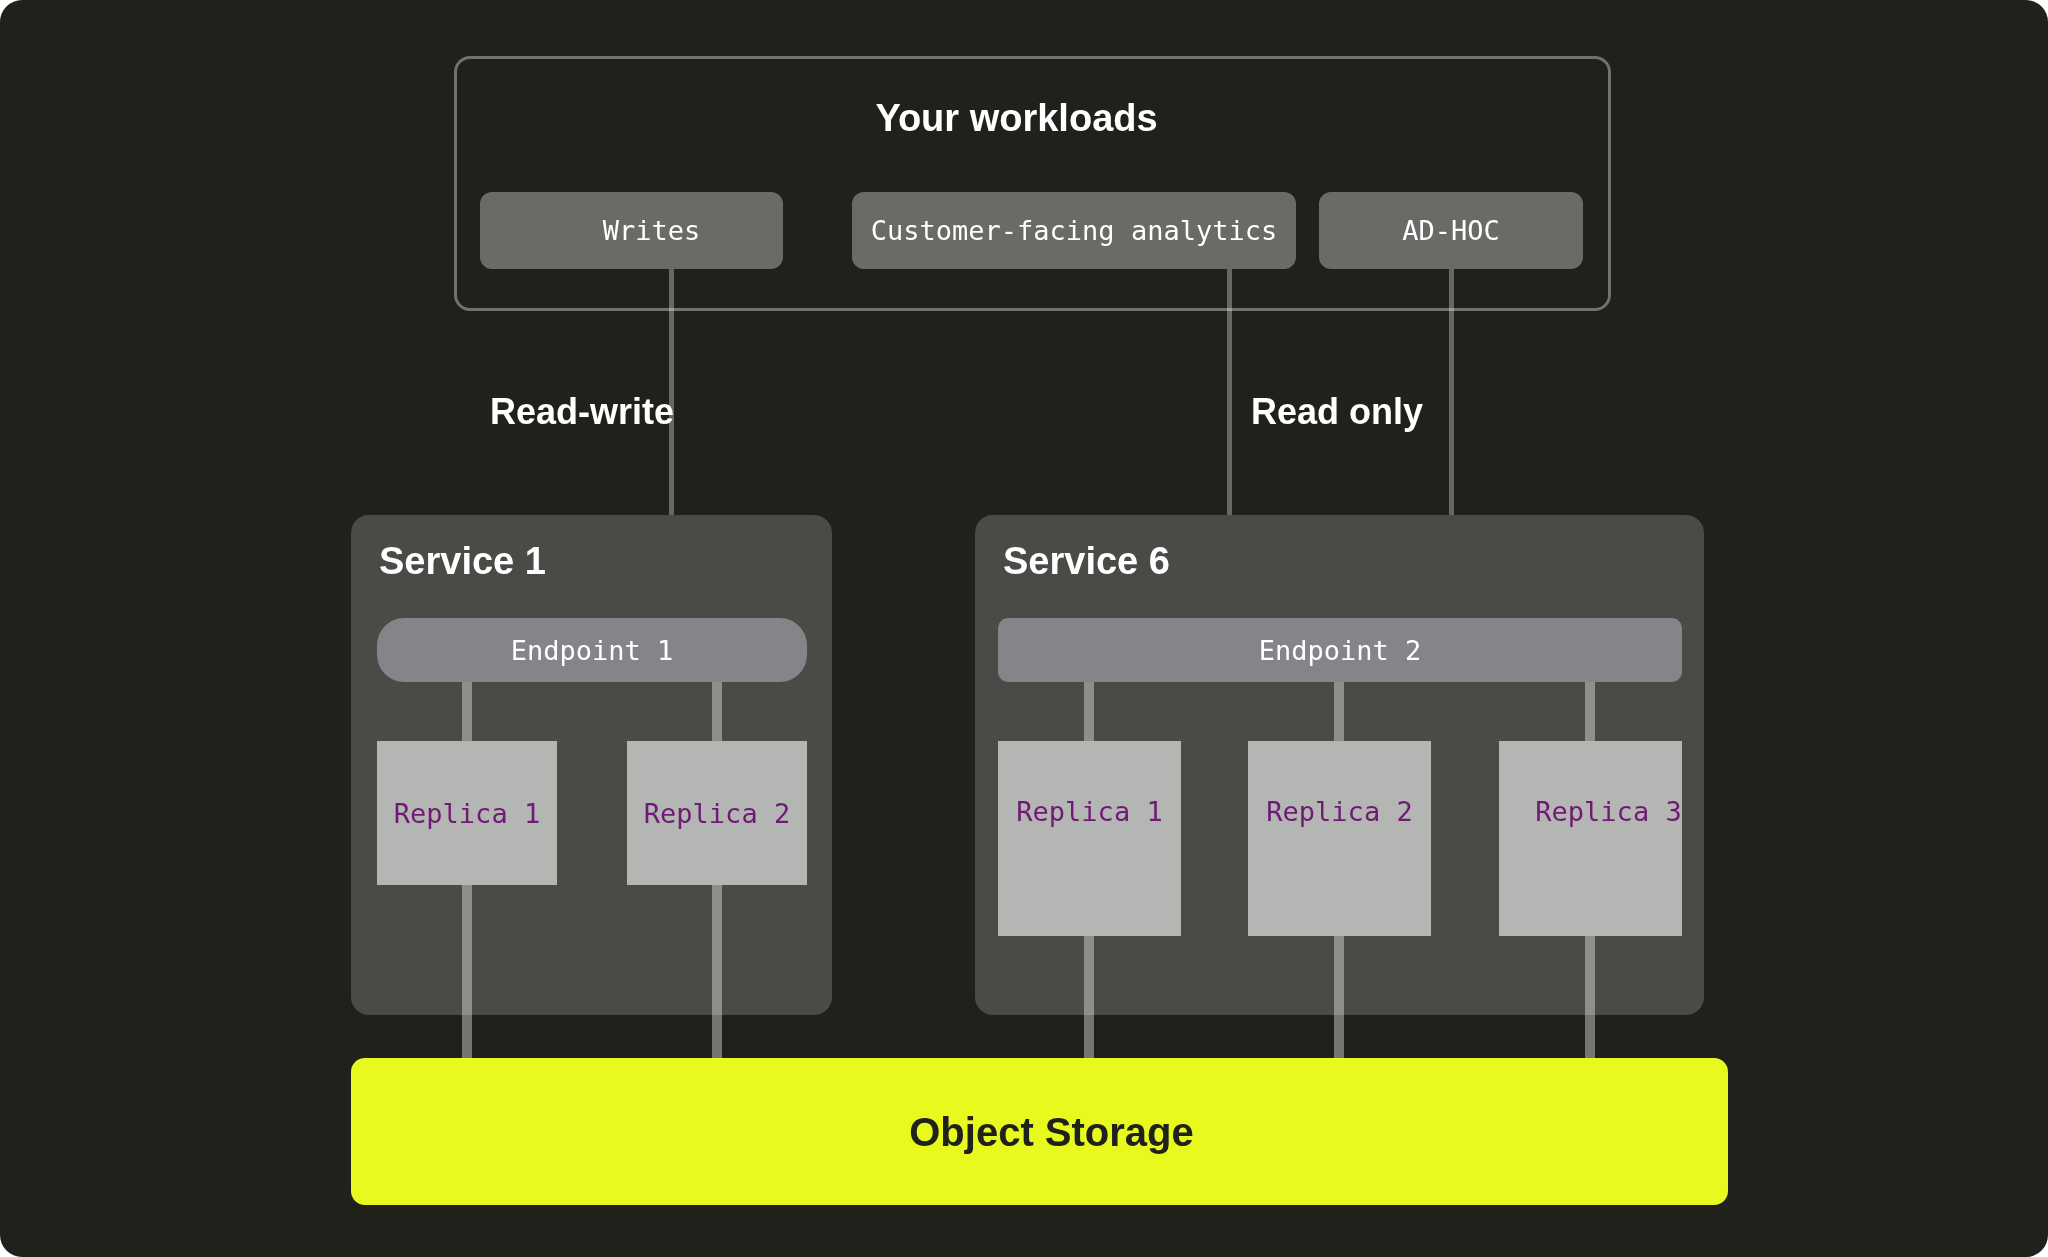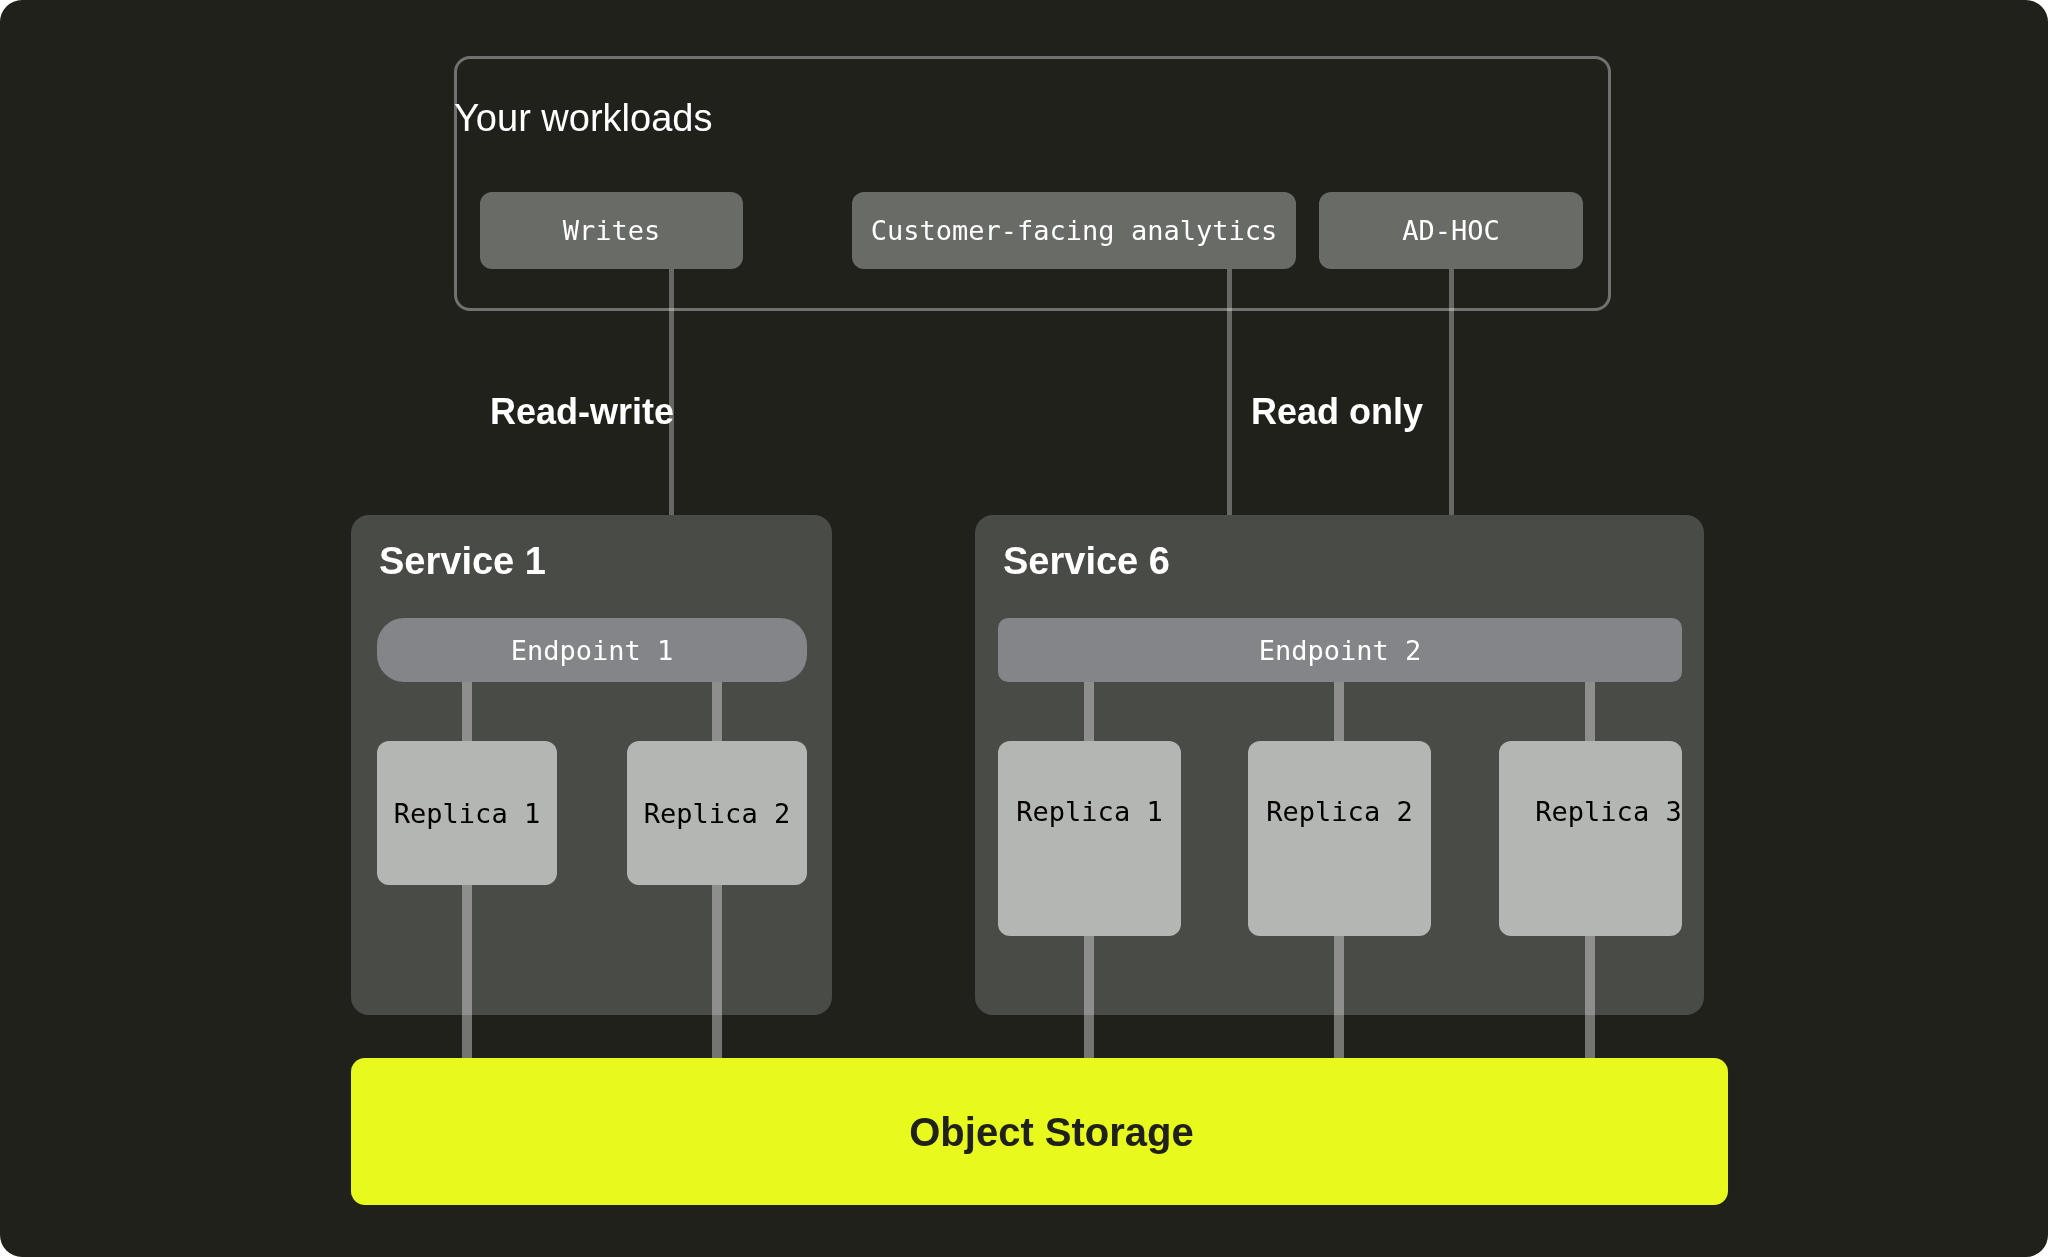--- a/index.html
+++ b/index.html
@@ -8,25 +8,25 @@
     border-radius:22px;overflow:hidden;
     font-family:"Liberation Sans",sans-serif;color:#ffffff;
   }
   .abs{position:absolute;}
   .mono{font-family:"DejaVu Sans Mono","Liberation Mono",monospace;font-size:27px;}
   .bold-label{font-weight:bold;font-size:36px;line-height:1;white-space:nowrap;}
 
   
   .workloads-box{left:454px;top:56px;width:1157px;height:255px;
     border:3px solid #6f726f;border-radius:16px;box-sizing:border-box;}
-  .workloads-title{left:454px;top:99px;width:1125px;
-    font-weight:normal;font-size:38px;line-height:1;}
+  .workloads-title{left:454px;top:99px;width:1125px;text-align:center;
+    font-weight:bold;font-size:38px;line-height:1;}
   .node-btn{height:77px;background:#696b67;border-radius:12px;
     display:flex;align-items:center;justify-content:center;color:#ffffff;}
-  .btn-writes{left:480px;top:192px;width:263px;}
+  .btn-writes{left:480px;top:192px;width:263px;padding-left:40px;}
   .btn-analytics{left:852px;top:192px;width:444px;}
   .btn-adhoc{left:1319px;top:192px;width:264px;}
 
   
   .arrow-line{width:5px;top:269px;height:314px;background:rgba(255,255,255,0.32);}
   .arrow-head{width:0;height:0;top:583px;
     border-left:13px solid transparent;border-right:13px solid transparent;
     border-top:18px solid rgba(255,255,255,0.34);}
 
   
@@ -42,21 +42,21 @@
     font-size:38px;line-height:1;white-space:nowrap;}
 
   .endpoint-bar{top:618px;height:64px;background:#838588;border-radius:10px;
     display:flex;align-items:center;justify-content:center;color:#ffffff;}
   .endpoint-1{left:377px;width:430px;border-radius:27px;}
   .endpoint-2{left:998px;width:684px;}
 
   
   .connector{width:10px;top:682px;height:376px;background:rgba(255,255,255,0.38);}
 
-  .replica-box{background:#b4b6b3;border-radius:12px;color:#000000;
+  .replica-box{background:#b4b6b3;border-radius:0;color:#701a75;
     display:flex;justify-content:center;}
   .replica-s1{top:741px;width:180px;height:144px;align-items:center;}
   .replica-s2{top:741px;width:183px;height:195px;align-items:flex-start;padding-top:55px;box-sizing:border-box;}
   .s1-r1{left:377px;} .s1-r2{left:627px;}
   .s2-r1{left:998px;} .s2-r2{left:1248px;} .s2-r3{left:1499px;padding-left:36px;}
 
   
   .storage-bar{left:351px;top:1058px;width:1353px;height:147px;background:#e8f91d;
     border-radius:14px;display:flex;align-items:center;justify-content:center;padding-left:24px;}
   .storage-label{color:#20211b;font-weight:bold;font-size:40px;line-height:1;}

